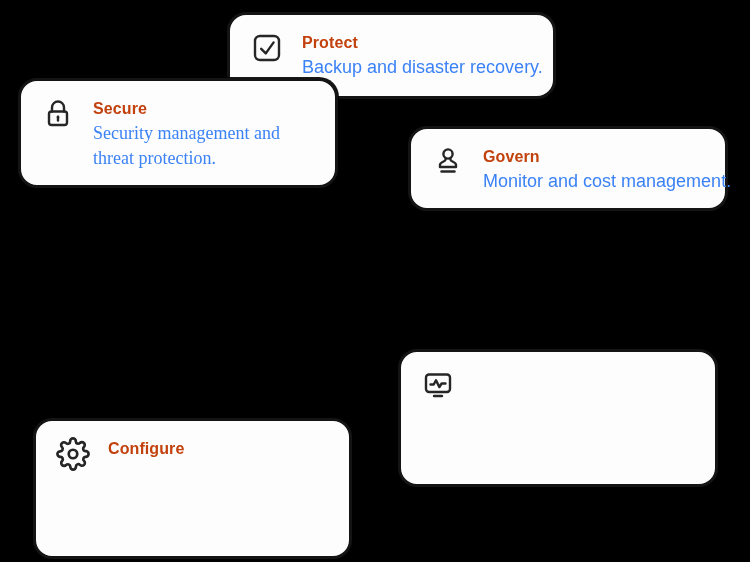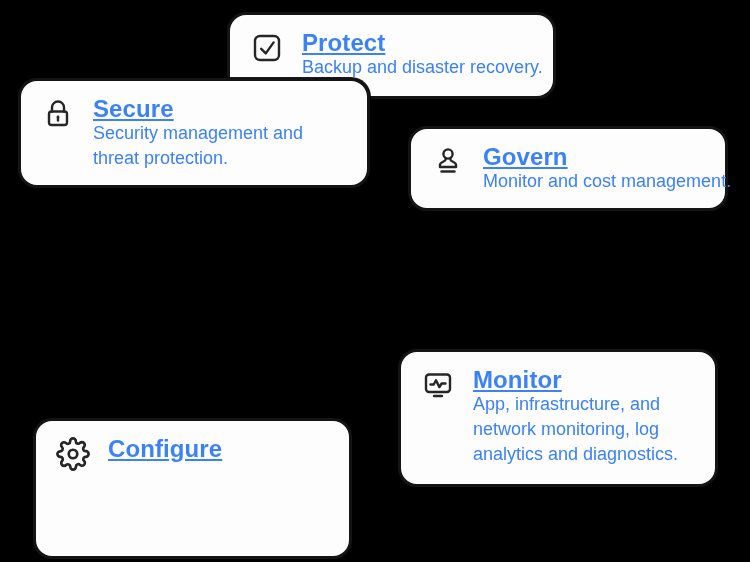--- a/index.html
+++ b/index.html
@@ -37,42 +37,41 @@
   }
   .icon svg {
     width: 34px;
     height: 34px;
     stroke: #262626;
     fill: none;
     stroke-linecap: round;
     stroke-linejoin: round;
   }
   .title {
-    font-size: 24px;
+    font-size: 16px;
     line-height: 25px;
     font-weight: 700;
-    color: #3b82f6;
+    color: #c2410c;
     letter-spacing: 0.1px;
-    text-decoration: underline;
   }
   .desc {
     font-size: 18px;
     line-height: 25px;
     font-weight: 400;
     color: #3b82f6;
   }
   
   .card--protect   { left: 227px; top: 12px;  width: 329px; height: 87px;  z-index: 1; }
-  .card--secure    { left: 18px;  top: 78px;  width: 352px; height: 110px; z-index: 2; }
+  .card--secure    { left: 18px;  top: 78px;  width: 320px; height: 110px; z-index: 2; }
   .card--govern    { left: 408px; top: 126px; width: 320px; height: 85px; justify-content: space-between;  }
   .card--monitor   { left: 398px; top: 349px; width: 320px; height: 138px; }
   .card--configure { left: 33px;  top: 418px; width: 319px; height: 141px; }
   
   .card--protect .desc, .card--govern .desc { white-space: nowrap; }
-  .card--secure .desc    { max-width: 212px; }
+  .card--secure .desc    { max-width: 212px; font-family: Liberation Serif, serif; }
   .card--monitor .desc   { max-width: 214px; }
   .card--configure .desc { max-width: 224px; }
 </style>
 </head>
 <body>
 
 <div class="card card--protect">
   <span class="icon">
     <svg viewBox="0 0 34 34" stroke-width="2.4">
       <rect x="5" y="5" width="24" height="24" rx="5"></rect>
@@ -115,24 +114,20 @@
 </div>
 
 <div class="card card--monitor">
   <span class="icon">
     <svg viewBox="0 0 34 34" stroke-width="2.4">
       <rect x="5" y="6.5" width="24" height="17.5" rx="3"></rect>
       <path d="M9.5 16.5h3.2l2.3-4.2 3.4 6.8 2.2-3.6h3.9"></path>
       <path d="M13 28h8"></path>
     </svg>
   </span>
-  <div class="text">
-    <div class="title">Monitor</div>
-    <div class="desc">App, infrastructure, and network monitoring, log analytics and diagnostics.</div>
-  </div>
 </div>
 
 <div class="card card--configure">
   <span class="icon">
     <svg viewBox="0 0 24 24" stroke-width="1.9">
       <circle cx="12" cy="12" r="3"></circle>
       <path d="M19.4 15a1.65 1.65 0 0 0 .33 1.82l.06.06a2 2 0 0 1 0 2.83 2 2 0 0 1-2.83 0l-.06-.06a1.65 1.65 0 0 0-1.82-.33 1.65 1.65 0 0 0-1 1.51V21a2 2 0 0 1-2 2 2 2 0 0 1-2-2v-.09A1.65 1.65 0 0 0 9 19.4a1.65 1.65 0 0 0-1.82.33l-.06.06a2 2 0 0 1-2.83 0 2 2 0 0 1 0-2.83l.06-.06a1.65 1.65 0 0 0 .33-1.82 1.65 1.65 0 0 0-1.51-1H3a2 2 0 0 1-2-2 2 2 0 0 1 2-2h.09A1.65 1.65 0 0 0 4.6 9a1.65 1.65 0 0 0-.33-1.82l-.06-.06a2 2 0 0 1 0-2.83 2 2 0 0 1 2.83 0l.06.06a1.65 1.65 0 0 0 1.82.33H9a1.65 1.65 0 0 0 1-1.51V3a2 2 0 0 1 2-2 2 2 0 0 1 2 2v.09a1.65 1.65 0 0 0 1 1.51 1.65 1.65 0 0 0 1.82-.33l.06-.06a2 2 0 0 1 2.83 0 2 2 0 0 1 0 2.83l-.06.06a1.65 1.65 0 0 0-.33 1.82V9a1.65 1.65 0 0 0 1.51 1H21a2 2 0 0 1 2 2 2 2 0 0 1-2 2h-.09a1.65 1.65 0 0 0-1.51 1z"></path>
     </svg>
   </span>
   <div class="text">

